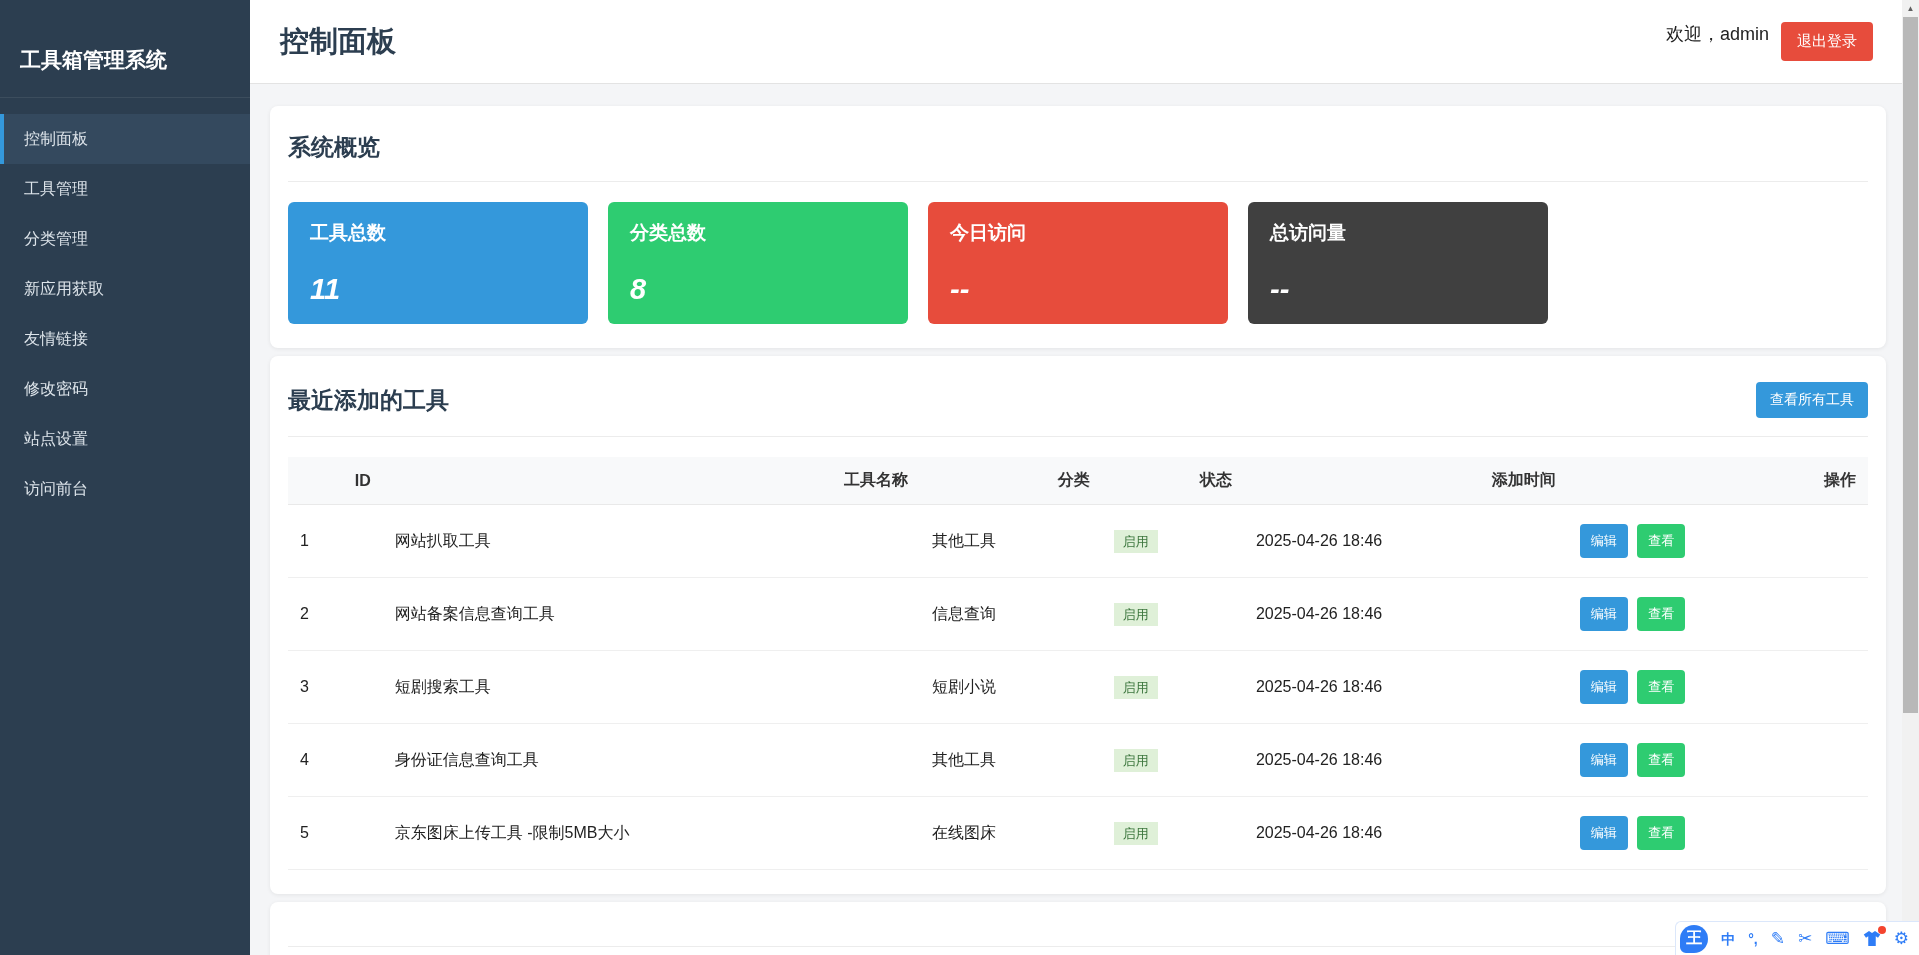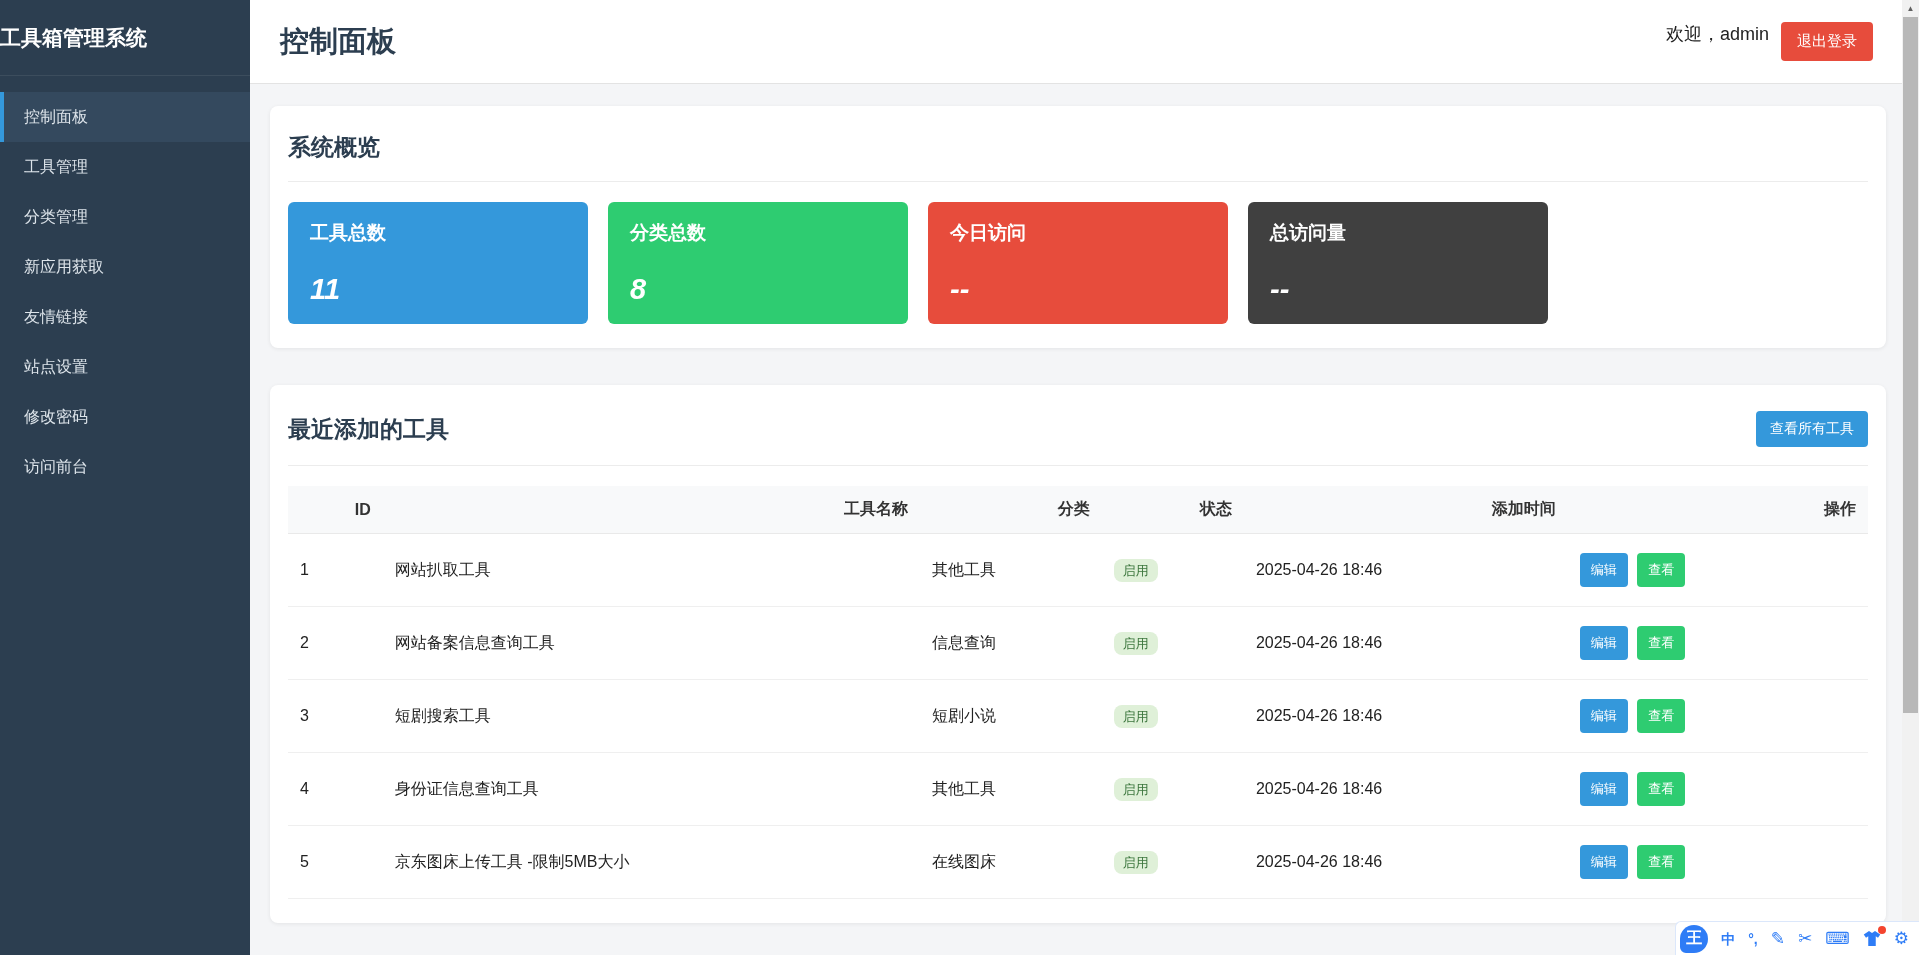--- a/index.html
+++ b/index.html
@@ -7,23 +7,24 @@
     width:1919px; height:955px; overflow:hidden;
     font-family:"Liberation Sans","DejaVu Sans",sans-serif;
     background:#f4f5f7; color:#212529;
   }
   
   .sidebar {
     position:fixed; left:0; top:0; bottom:0; width:250px;
     background:#2c3e50; z-index:5;
   }
   .sidebar-header {
-    height:76px; display:flex; align-items:center; 
+    height:76px; display:flex; align-items:center; padding-left:20px;
     color:#fff; font-size:21px; font-weight:bold;
     border-bottom:1px solid rgba(255,255,255,0.08);
+    margin-top:22px;
   }
   .menu { list-style:none; margin-top:16px; }
   .menu-item {
     height:50px; line-height:50px; padding-left:20px;
     color:#dde4ea; font-size:16px; cursor:pointer;
     border-left:4px solid transparent;
   }
   .menu-item.active { background:#34495e; border-left-color:#3498db; }
   .sidebar-footer { margin-top:62px; text-align:center; }
   .copyright { color:#95a1ac; font-size:13px; }
@@ -40,21 +41,21 @@
   .welcome { font-size:18px; color:#222; }
   .logout-btn {
     background:#e74c3c; color:#fff; border:none; border-radius:4px;
     padding:10px 16px; font-size:15px; cursor:pointer;
     font-family:inherit;
   }
   
   .content { margin-left:250px; margin-right:17px; padding:22px 16px 0 20px; }
   .card {
     background:#fff; border-radius:8px; box-shadow:0 1px 4px rgba(0,0,0,0.07);
-    padding:20px 18px 24px 18px; margin-bottom:37px;
+    padding:20px 18px 24px 18px; margin-bottom:8px;
   }
   .card-title-row {
     display:flex; align-items:center; justify-content:space-between;
     padding:6px 0 18px 0; border-bottom:1px solid #ececec; margin-bottom:20px;
   }
   .card-title { font-size:23px; font-weight:bold; color:#2c3e50; }
   .view-all-btn {
     background:#3498db; color:#fff; border:none; border-radius:4px;
     padding:9px 14px; font-size:14px; cursor:pointer; font-family:Liberation Serif, serif;
   }
@@ -68,21 +69,21 @@
   .stat-value { font-size:29px; font-weight:bold;font-style:italic; }
   
   table { width:100%; border-collapse:collapse; font-size:16px; }
   thead th {
     background:#f8f9fa; text-align:right; font-weight:bold; color:#333;
     padding:13px 12px; border-bottom:1px solid #e9e9e9;
   }
   tbody td { padding:19px 12px; border-bottom:1px solid #efefef; color:#222; }
   .badge {
     background:#dff0d8; color:#3c763d; padding:4px 9px;
-    border-radius:8px; font-size:13px; white-space:nowrap;
+    border-radius:0; font-size:13px; white-space:nowrap;
   }
   .btn { color:#fff; border:none; border-radius:4px; padding:8px 11px; font-size:13px; cursor:pointer; margin-right:5px; font-family:inherit; }
   .btn.edit { background:#3498db; }
   .btn.view { background:#2ecc71; }
   
   .quick-card { margin-bottom:0; }
   
   .scrollbar { position:fixed; right:0; top:0; width:17px; height:955px; background:#f1f1f1; z-index:8; }
   .scroll-arrow { height:17px; display:flex; align-items:center; justify-content:center; color:#606060; font-size:8px; cursor:pointer; }
   .scroll-thumb { position:absolute; top:17px; left:1px; width:15px; height:696px; background:#b8b8b8; cursor:grab; }
@@ -124,25 +125,25 @@
 
       <li class="menu-item">
         <span>新应用获取</span>
       </li>
 
       <li class="menu-item">
         <span>友情链接</span>
       </li>
 
       <li class="menu-item">
+        <span>修改密码</span>
+      </li>
+
+      <li class="menu-item">
         <span>站点设置</span>
-      </li>
-
-      <li class="menu-item">
-        <span>修改密码</span>
       </li>
 
       <li class="menu-item">
         <span>访问前台</span>
       </li>
     </ul>
 </aside>
 
 <header class="topbar">
   <h1 class="page-title">控制面板</h1>

